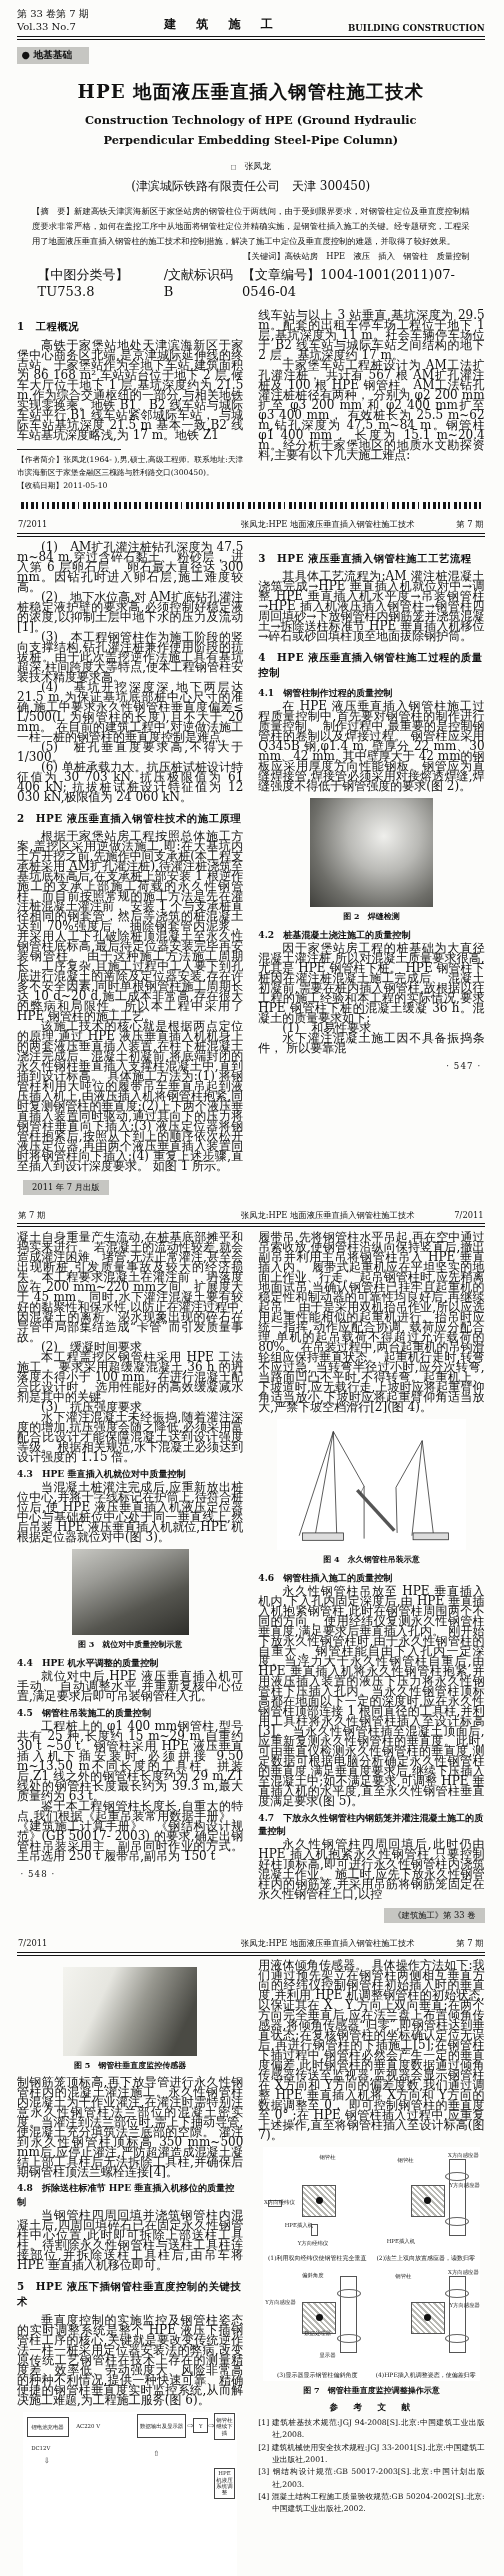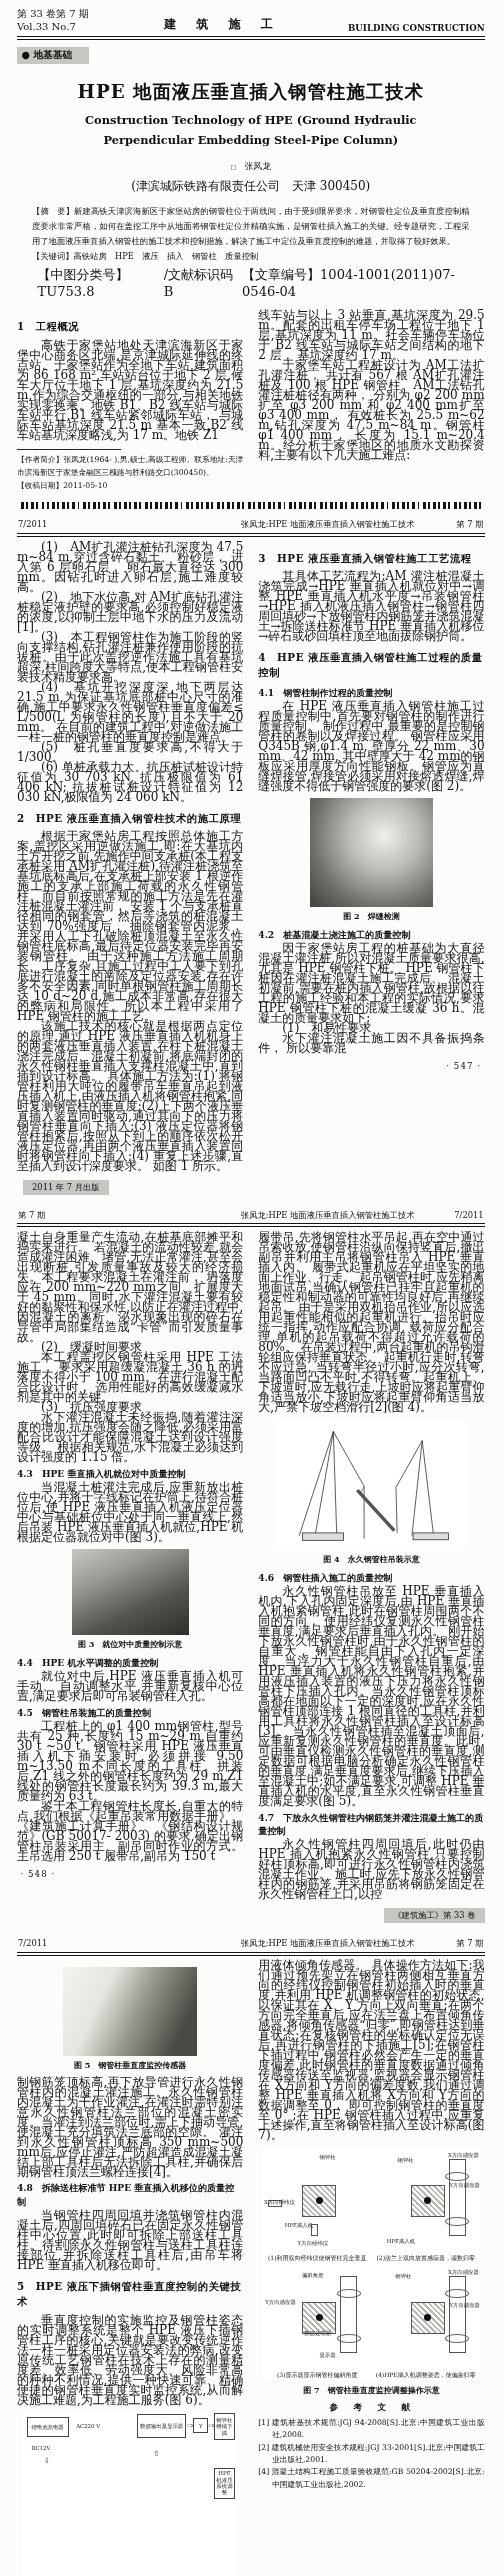--- a/index.html
+++ b/index.html
@@ -14,21 +14,21 @@
   .mast-right{font-size:8.6px;font-weight:700;}
   .badge-row{margin:6.9px 0 2.3px;}
   .badge{display:inline-block;background:#c6c6c2;padding:2.3px 17px 2.3px 4.6px;font-size:9.7px;font-weight:700;}
   .title{text-align:center;font-size:18.3px;font-weight:700;letter-spacing:1.1px;margin:15px 0 6.9px;}
   .entitle{text-align:center;font-size:11.4px;font-weight:700;line-height:1.7;}
   .author-line{text-align:center;font-size:8.9px;margin-top:10.3px;}
   .author-line .marker{font-size:6.3px;margin-right:8px;color:#333;}
   .affil{text-align:center;font-size:12px;margin:4.6px 0 9.1px;}
   .abstract{font-size:8.3px;line-height:15px;text-align:justify;padding:0 15px;}
   .ab-label{font-weight:400;}
-  .keywords{font-size:8.3px;padding:2.3px 15px 0;}
+  .keywords{font-size:8.3px;padding:2.3px 15px 0;text-align:right;}
   .meta-row{display:flex;justify-content:space-between;font-size:13px;padding:3.4px 15px 8px 20.6px;}
   
   .runhead{display:flex;align-items:baseline;font-size:8.3px;padding:1.1px 1.1px 0;}
   .rh-left{width:69px;}
   .rh-center{flex:1;text-align:right;}
   .rh-right{width:69px;text-align:right;}
   
   .twocol{display:flex;gap:15px;margin-top:3.4px;}
   .col{flex:1;min-width:0;}
   .para{font-size:12px;line-height:10px;text-align:justify;text-indent:2em;}
@@ -302,20 +302,21 @@
                   <span class="qlab" style="top: 32%; right: 0px;">Y方向感应器</span>
                   <div class="qcap">(4)HPE插入机调整姿态，使偏差归零</div>
                 </div>
               </div>
               <div class="figcap">图 7　钢管柱垂直度监控调整操作示意</div>
             </div>
             <div class="refs">
               <div class="refs-title">参　考　文　献</div>
               <div class="ref-item">[1] 建筑桩基技术规范:JGJ 94-2008[S].北京:中国建筑工业出版社,2008.</div>
               <div class="ref-item">[2] 建筑机械使用安全技术规程:JGJ 33-2001[S].北京:中国建筑工业出版社,2001.</div>
+              <div class="ref-item">[3] 钢结构设计规范:GB 50017-2003[S].北京:中国计划出版社,2003.</div>
               <div class="ref-item">[4] 混凝土结构工程施工质量验收规范:GB 50204-2002[S].北京:中国建筑工业出版社,2002.</div>
             </div>
           </div>
         </div>
       </section>
     </div>
 
 </div>
 
 

